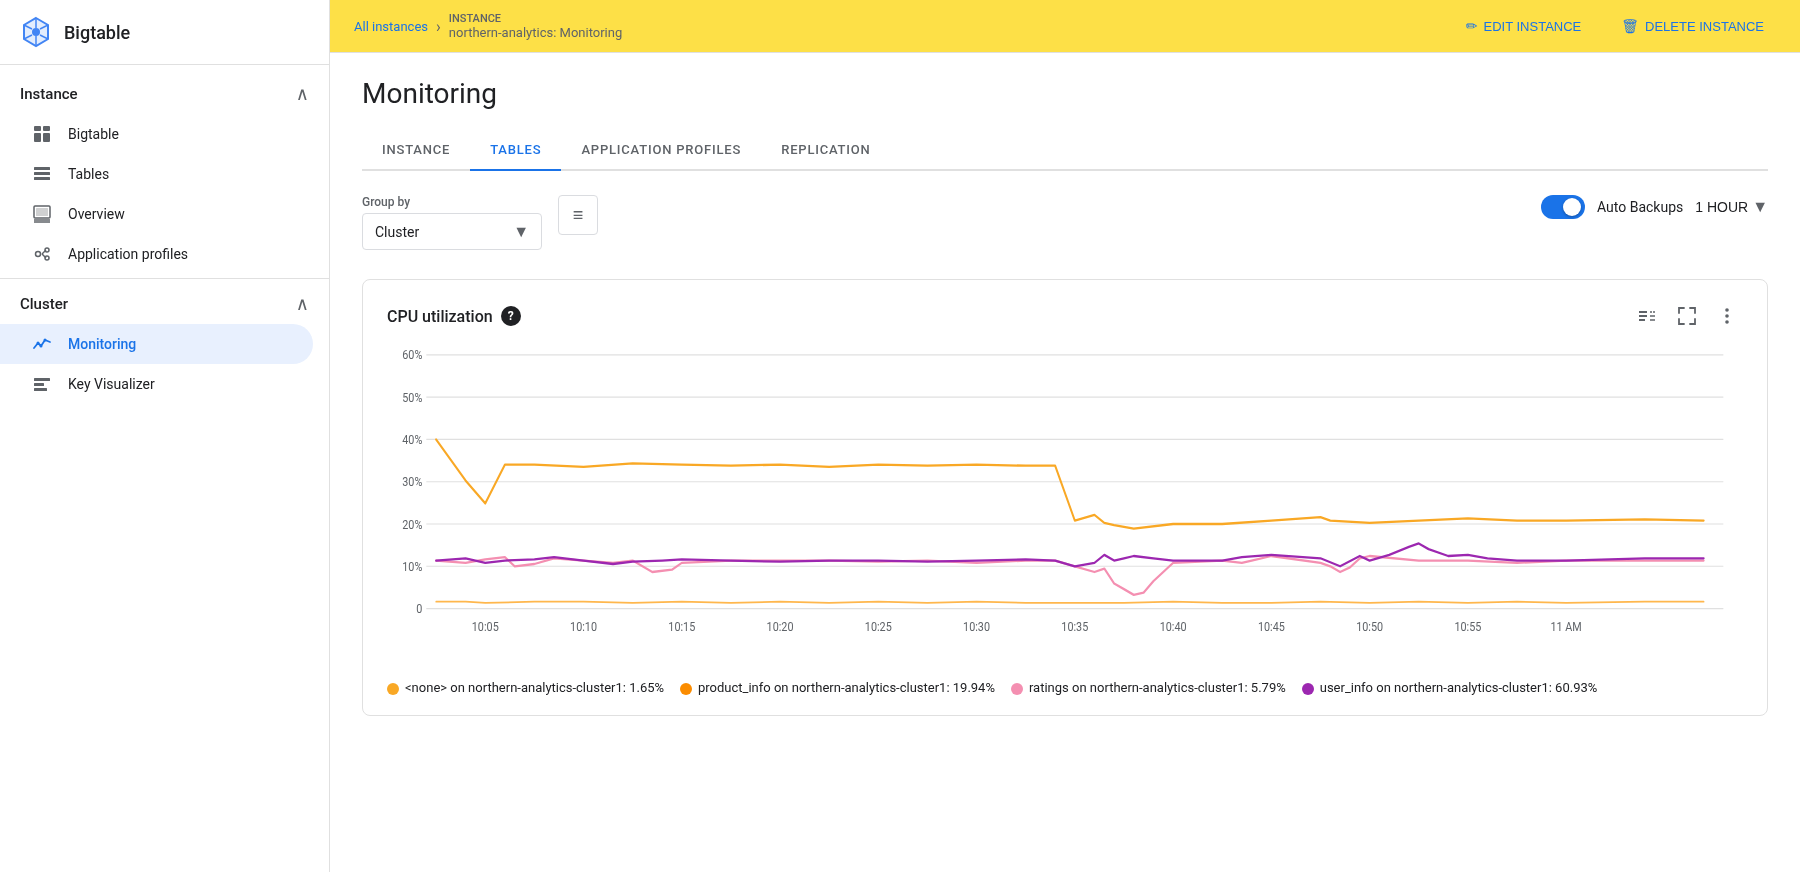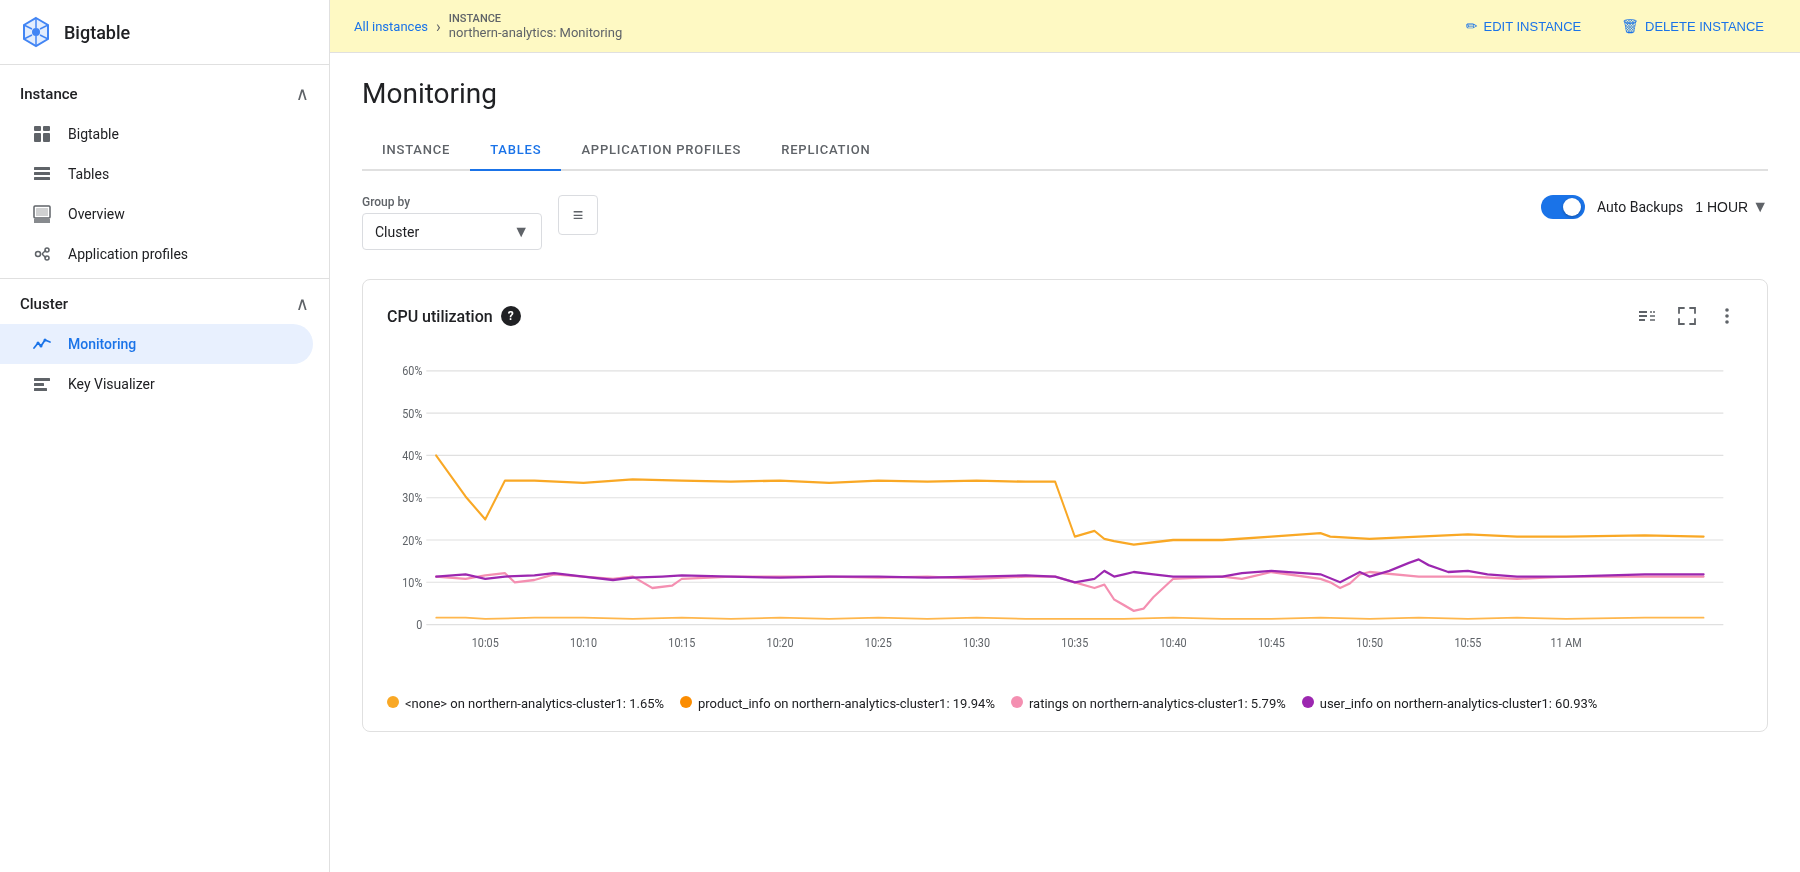--- a/index.html
+++ b/index.html
@@ -19,21 +19,21 @@
     .sidebar-nav { padding: 8px 0; flex: 1; }
     .nav-section-header { display: flex; align-items: center; justify-content: space-between; padding: 10px 20px; font-size: 15px; font-weight: 500; color: #202124; cursor: pointer; }
     .nav-section-header .chevron { font-size: 18px; color: #5f6368; }
     .nav-item { display: flex; align-items: center; gap: 16px; padding: 10px 20px 10px 32px; cursor: pointer; color: #202124; font-size: 14px; border-radius: 0 24px 24px 0; margin-right: 16px; }
     .nav-item.active { background: #e8f0fe; color: #1a73e8; font-weight: 500; }
     .nav-item .icon { width: 20px; height: 20px; display: flex; align-items: center; justify-content: center; color: #5f6368; }
     .nav-item.active .icon { color: #1a73e8; }
     .nav-divider { height: 1px; background: #e0e0e0; margin: 4px 0; }
 
     
-    .topbar { display: flex; align-items: center; justify-content: space-between; padding: 12px 24px; border-bottom: 1px solid #e0e0e0; background: #fef9c3; }
+    .topbar { display: flex; align-items: center; justify-content: space-between; padding: 12px 24px; border-bottom: 1px solid #e0e0e0; background: #fde047; }
     .breadcrumb { display: flex; align-items: center; gap: 8px; font-size: 13px; color: #5f6368; }
     .breadcrumb-link { color: #1a73e8; cursor: pointer; }
     .breadcrumb-arrow { color: #5f6368; font-size: 16px; }
     .topbar-actions { display: flex; align-items: center; gap: 16px; }
     .btn-edit { display: flex; align-items: center; gap: 6px; color: #1a73e8; font-size: 13px; font-weight: 500; cursor: pointer; background: none; border: none; padding: 6px 12px; }
     .btn-delete { display: flex; align-items: center; gap: 6px; color: #1a73e8; font-size: 13px; font-weight: 500; cursor: pointer; background: none; border: none; padding: 6px 12px; }
 
     
     .content { flex: 1; padding: 24px 32px; overflow-y: auto; }
     .page-title { font-size: 28px; font-weight: 400; color: #202124; margin-bottom: 20px; }
@@ -55,34 +55,34 @@
     .auto-refresh-label { font-size: 14px; color: #202124; }
     .toggle { position: relative; display: inline-block; width: 44px; height: 24px; }
     .toggle input { opacity: 0; width: 0; height: 0; }
     .toggle-slider { position: absolute; cursor: pointer; top: 0; left: 0; right: 0; bottom: 0; background-color: #1a73e8; border-radius: 24px; transition: .3s; }
     .toggle-slider:before { position: absolute; content: ""; height: 18px; width: 18px; left: 22px; bottom: 3px; background-color: white; border-radius: 50%; transition: .3s; box-shadow: 0 1px 3px rgba(0,0,0,0.3); }
     .time-range { display: flex; align-items: center; gap: 4px; font-size: 14px; font-weight: 500; color: #202124; cursor: pointer; border: none; background: none; }
     .time-range .arrow { font-size: 16px; color: #5f6368; }
 
     
     .chart-card { background: #fff; border: 1px solid #e0e0e0; border-radius: 8px; padding: 20px 24px; }
-    .chart-header { display: flex; align-items: center; justify-content: space-between; margin-bottom: 16px; }
+    .chart-header { display: flex; align-items: center; justify-content: space-between; margin-bottom: 0; }
     .chart-title-row { display: flex; align-items: center; gap: 8px; }
     .chart-title { font-size: 16px; font-weight: 500; color: #202124; }
     .chart-help { width: 20px; height: 20px; border-radius: 50%; background: #202124; color: #fff; display: flex; align-items: center; justify-content: center; font-size: 12px; font-weight: 700; cursor: pointer; }
     .chart-actions { display: flex; align-items: center; gap: 8px; }
     .chart-action-btn { width: 32px; height: 32px; display: flex; align-items: center; justify-content: center; cursor: pointer; color: #5f6368; font-size: 18px; border: none; background: none; border-radius: 4px; }
 
     
     .chart-container { position: relative; width: 100%; height: 320px; }
     .chart-svg { width: 100%; height: 100%; }
 
     
     .legend { display: flex; flex-wrap: wrap; gap: 16px; margin-top: 16px; padding-top: 12px; }
-    .legend-item { display: flex; align-items: flex-start; gap: 6px; font-size: 13px; color: #202124; }
+    .legend-item { display: flex; align-items: flex-end; gap: 6px; font-size: 13px; color: #202124; }
     .legend-dot { width: 12px; height: 12px; border-radius: 50%; }
   </style>
 </head>
 <body>
 
 <div class="app">
 
   <aside class="sidebar">
     <div class="sidebar-header">
 

